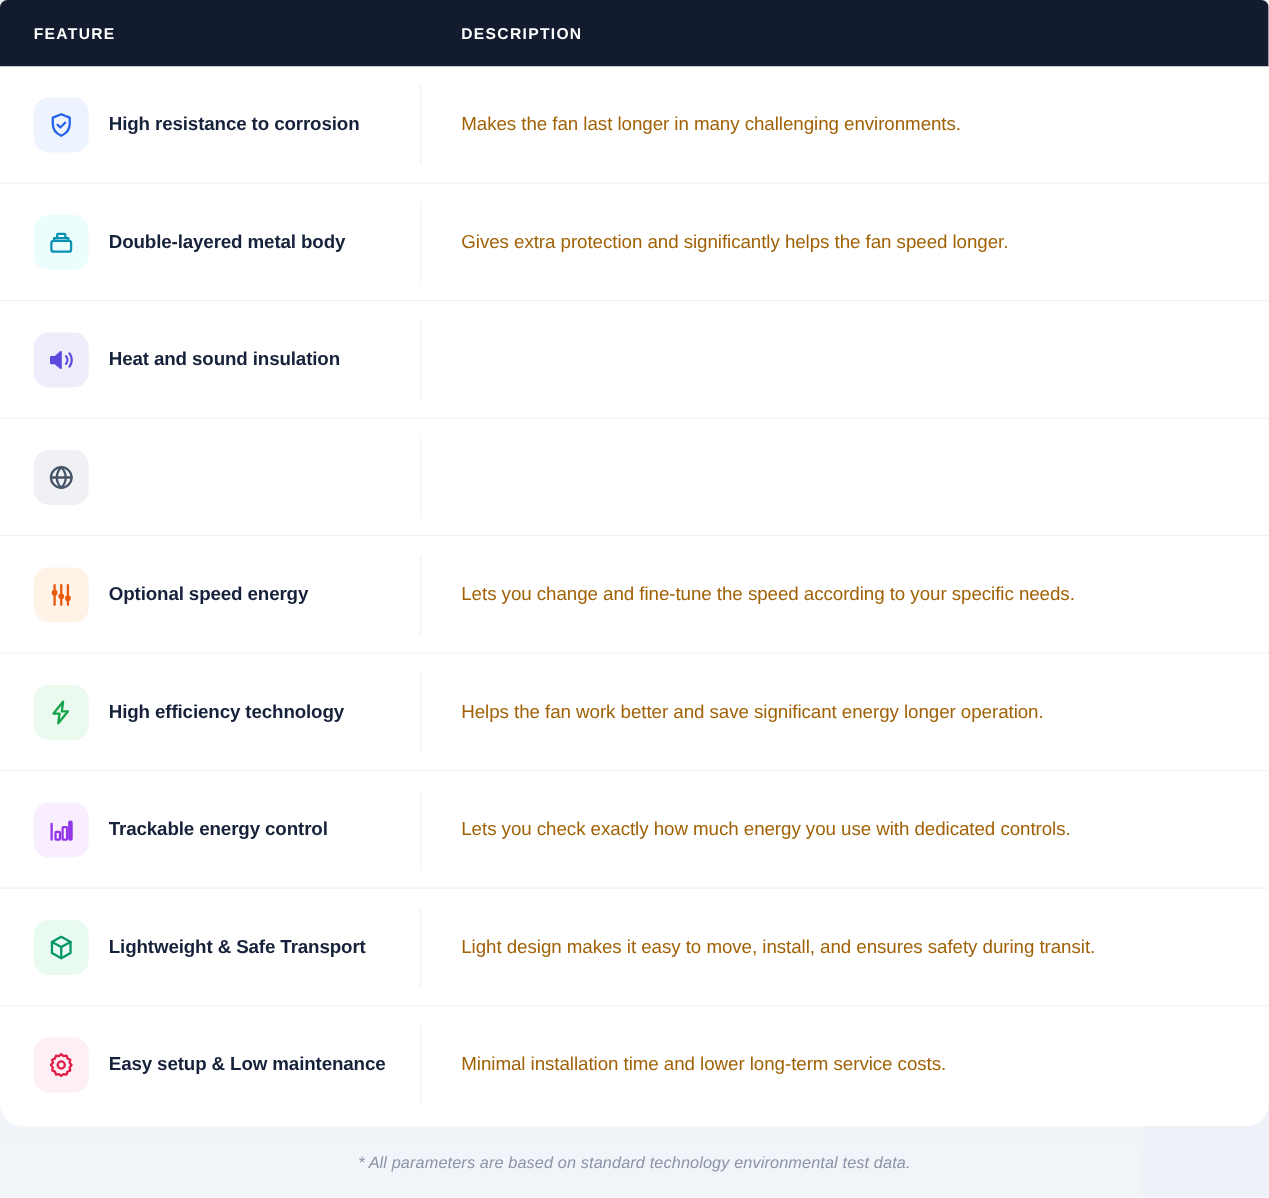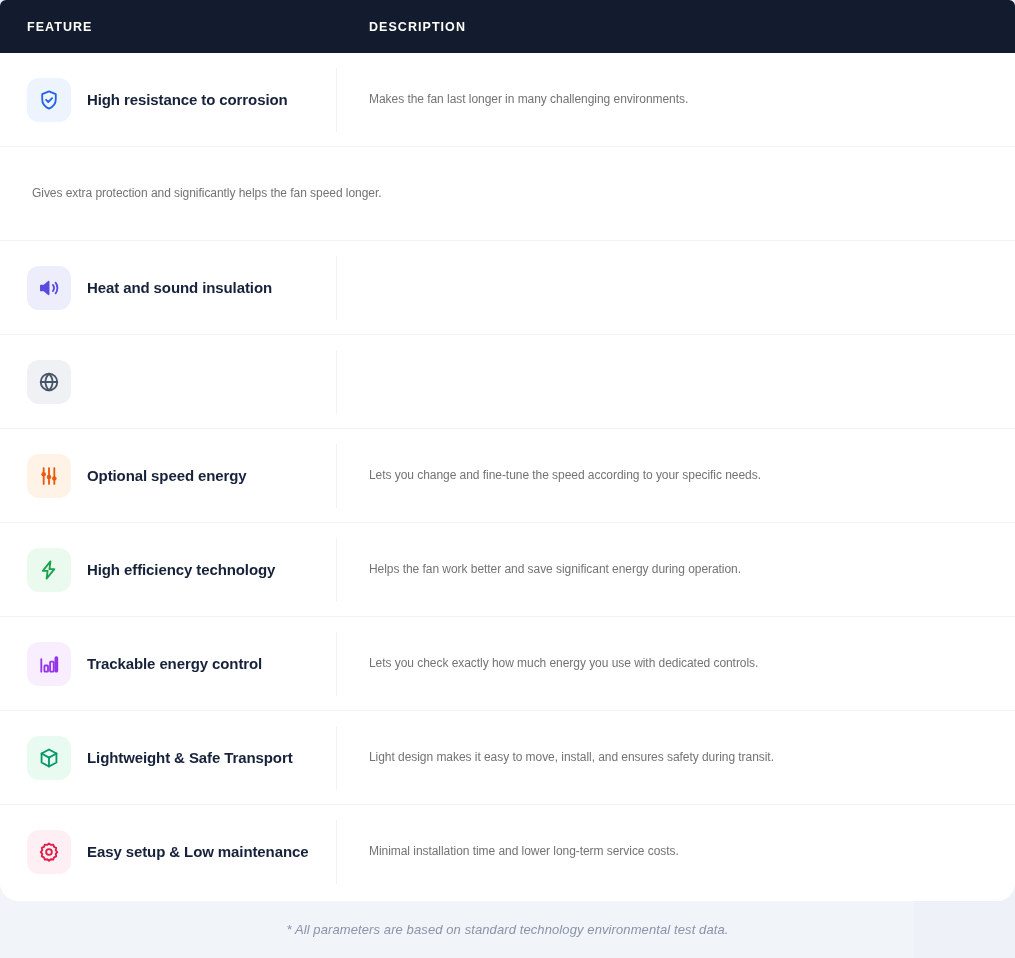--- a/index.html
+++ b/index.html
@@ -105,22 +105,22 @@
   }
 
   .cell-desc {
     flex: 1;
     box-sizing: border-box;
     display: flex;
     align-items: center;
     padding: 10px 30px 10px 32px;
   }
   .desc-text {
-    font-size: 12px;
-    color: #737373;
+    font-size: 15px;
+    color: #a16207;
     line-height: 1.55;
     letter-spacing: -0.05px;
   }
 
   
   .footer-note {
     position: absolute;
     left: 0;
     top: 901px;
     width: 1015px;
@@ -157,20 +157,30 @@
                 <path stroke="#2563eb" stroke-width="2" stroke-linecap="round" stroke-linejoin="round" fill="none" d="M8.8 11.8 11.2 14.2 15.4 10"></path>
               </svg>
             </span>
             <span class="feature-label">High resistance to corrosion</span>
           </div>
           <div class="cell-desc">
             <span class="desc-text">Makes the fan last longer in many challenging environments.</span>
           </div>
         </div>
         <div class="row">
+          <div class="cell-feature">
+            <span class="icon-box" style="background:#ecfdfe">
+              <svg viewBox="0 0 24 24">
+                <rect stroke="#0891b2" stroke-width="2" stroke-linecap="round" stroke-linejoin="round" fill="none" x="3.4" y="10.6" width="17.2" height="9.4" rx="2"></rect>
+                <path stroke="#0891b2" stroke-width="2" stroke-linecap="round" stroke-linejoin="round" fill="none" d="M5.8 10.6V8.2h12.4v2.4"></path>
+                <path stroke="#0891b2" stroke-width="2" stroke-linecap="round" stroke-linejoin="round" fill="none" d="M8.4 8.2V5.4c0-.5.4-.9.9-.9h5.4c.5 0 .9.4.9.9v2.8"></path>
+              </svg>
+            </span>
+            <span class="feature-label">Double-layered metal body</span>
+          </div>
           <div class="cell-desc">
             <span class="desc-text">Gives extra protection and significantly helps the fan speed longer.</span>
           </div>
         </div>
         <div class="row">
           <div class="cell-feature">
             <span class="icon-box" style="background:#eeedfc">
               <svg viewBox="0 0 24 24">
                 <path fill="#5b4ae0" d="M11 4.4 6.3 8.4H3.2c-.6 0-1 .4-1 1v5.2c0 .6.4 1 1 1h3.1l4.7 4c.6.5 1.5.1 1.5-.7V5.1c0-.8-.9-1.2-1.5-.7z"></path>
                 <path stroke="#5b4ae0" stroke-width="2" stroke-linecap="round" stroke-linejoin="round" fill="none" d="M16.2 8.6c1.5 1.9 1.5 4.9 0 6.8"></path>
@@ -210,21 +220,21 @@
         <div class="row">
           <div class="cell-feature">
             <span class="icon-box" style="background:#eafaef">
               <svg viewBox="0 0 24 24">
                 <path stroke="#16a34a" stroke-width="2" stroke-linecap="round" stroke-linejoin="round" fill="none" d="M13.6 2.6 5.2 12.9h5.3l-1.1 8.5 8.4-10.3h-5.3z"></path>
               </svg>
             </span>
             <span class="feature-label">High efficiency technology</span>
           </div>
           <div class="cell-desc">
-            <span class="desc-text">Helps the fan work better and save significant energy during operation.</span>
+            <span class="desc-text">Helps the fan work better and save significant energy longer operation.</span>
           </div>
         </div>
         <div class="row">
           <div class="cell-feature">
             <span class="icon-box" style="background:#f8eefe">
               <svg viewBox="0 0 24 24">
                 <path stroke="#9333ea" stroke-width="2" stroke-linecap="round" stroke-linejoin="round" fill="none" d="M3.6 20.4V6.6"></path>
                 <rect stroke="#9333ea" stroke-width="2" stroke-linecap="round" stroke-linejoin="round" fill="none" x="7" y="13.6" width="3.9" height="6.8" rx=".8"></rect>
                 <rect stroke="#9333ea" stroke-width="2" stroke-linecap="round" stroke-linejoin="round" fill="none" x="13.2" y="9.4" width="3.9" height="11" rx=".8"></rect>
                 <rect stroke="#9333ea" stroke-width="2" stroke-linecap="round" stroke-linejoin="round" fill="none" x="19" y="4.6" width="2" height="15.8" rx=".8"></rect>

